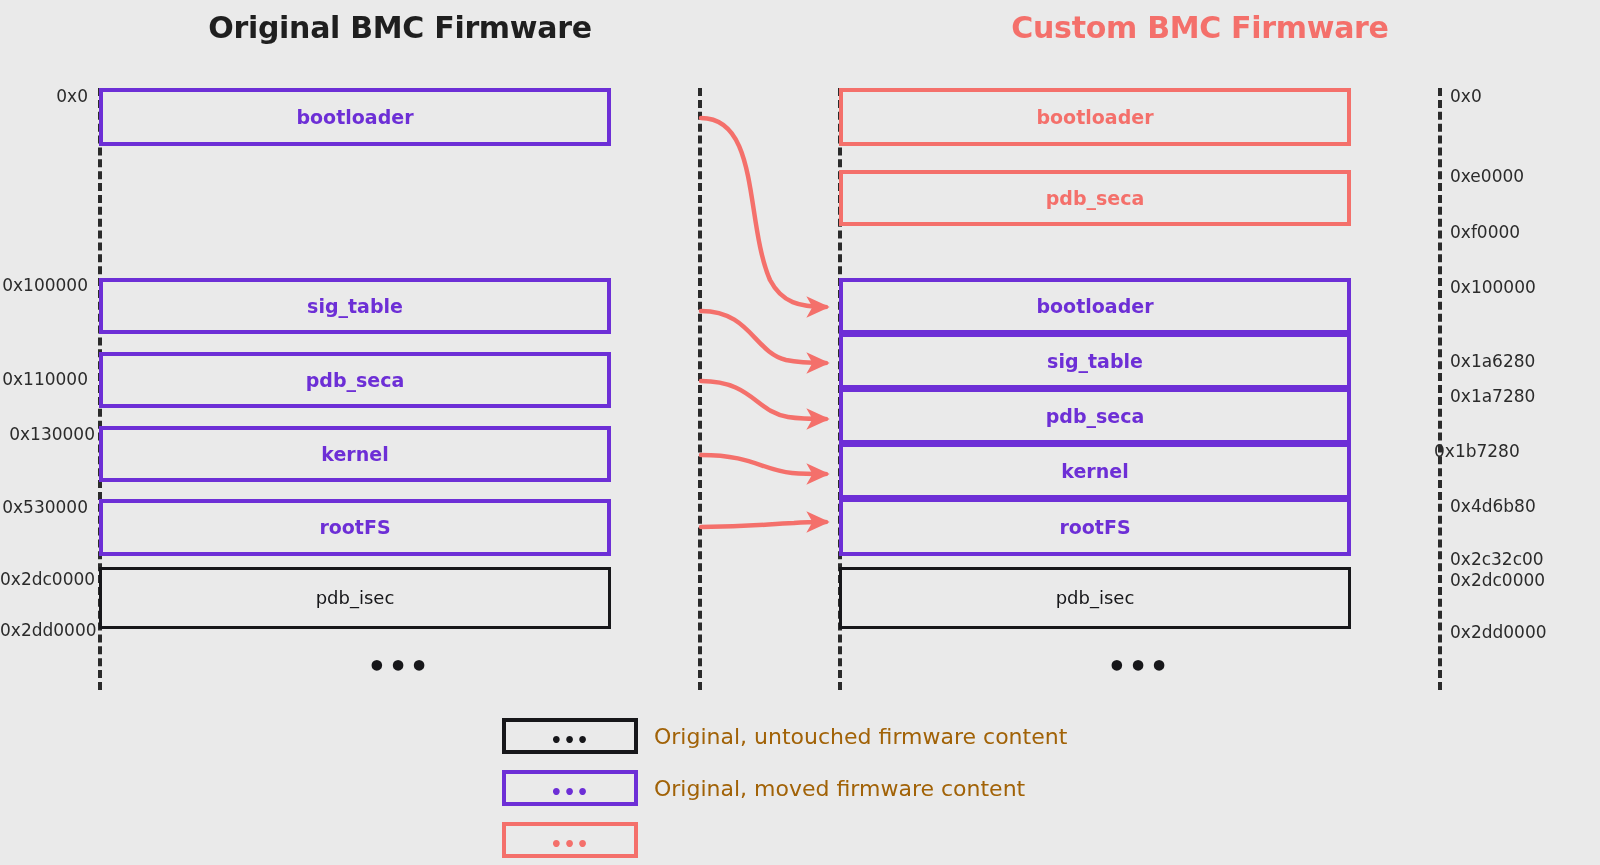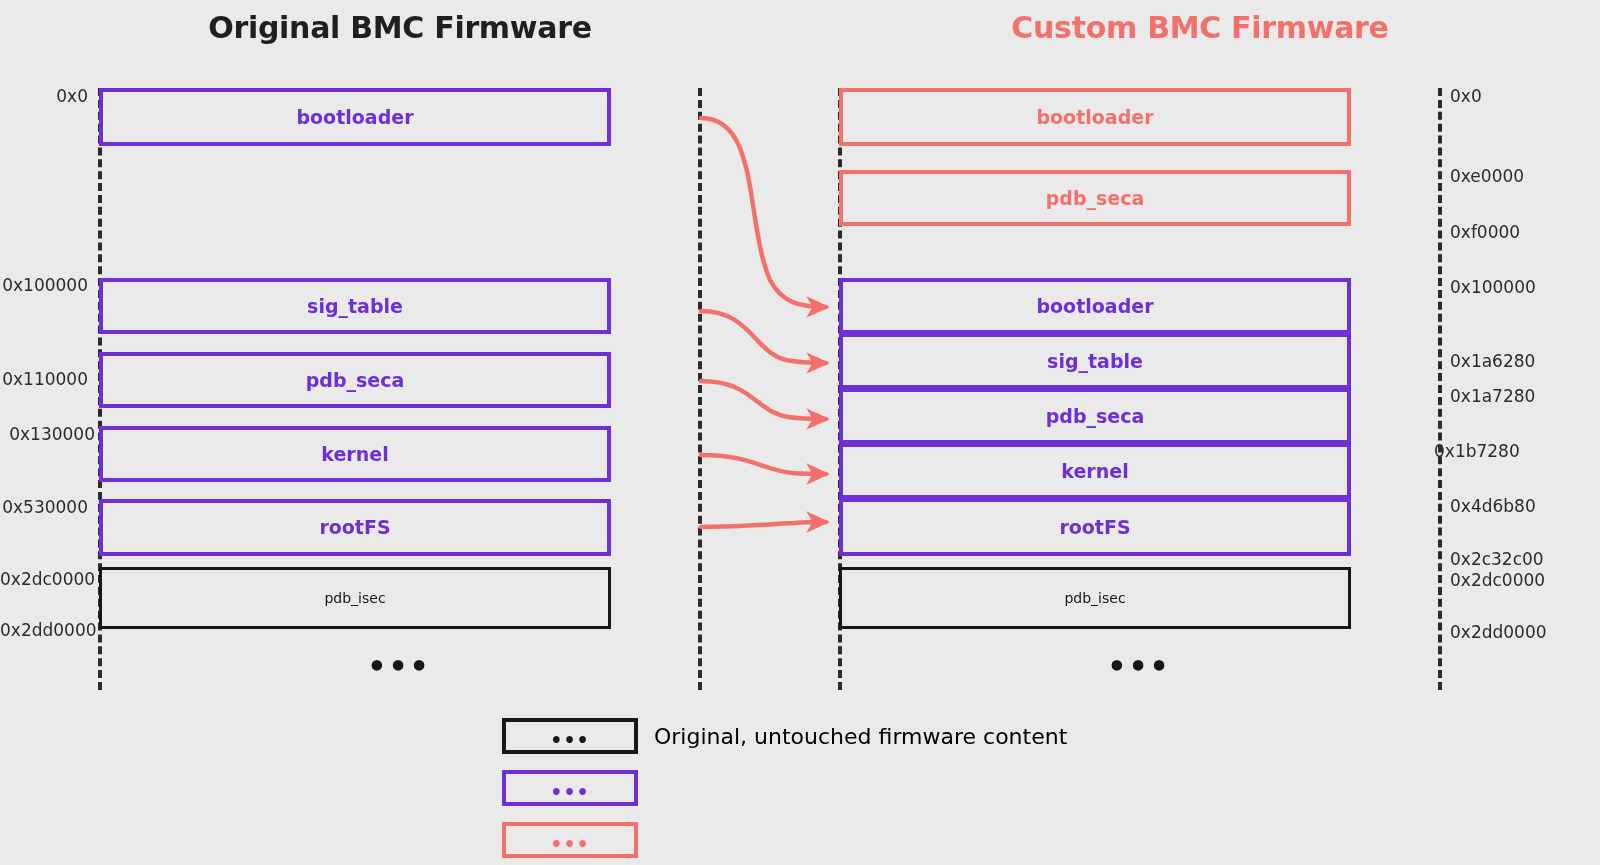--- a/index.html
+++ b/index.html
@@ -65,21 +65,21 @@
     pointer-events: none;
   }
   .block.purple { border: 4px solid #6d2fd6; }
   .block.purple .block-label { color: #6d2fd6; }
   .block.red    { border: 4px solid #f4706b; }
   .block.red .block-label { color: #f4706b; }
   .block.black  { border: 3px solid #17171a; }
   .block.black .block-label {
     color: #17171a;
     font-weight: normal;
-    font-size: 14px;
+    font-size: 18px;
   }
 
   
   .addr {
     position: absolute;
     font-size: 17px;
     color: #2b2b2b;
     white-space: nowrap;
     line-height: 1;
   }
@@ -134,21 +134,21 @@
     letter-spacing: 1px;
     position: relative;
     top: 4px;
   }
   .legend-swatch.black  .legend-dots { color: #17171a; }
   .legend-swatch.purple .legend-dots { color: #6d2fd6; }
   .legend-swatch.red    .legend-dots { color: #f4706b; }
   .legend-text {
     margin-left: 16px;
     font-size: 22px;
-    color: #000000;
+    color: #a16207;
     white-space: nowrap;
   }
 </style>
 </head>
 <body>
 
 <div id="title-left" class="col-title">Original BMC Firmware</div>
 <div id="title-right" class="col-title">Custom BMC Firmware</div>
 
 <div id="column-left" class="column">
@@ -263,19 +263,20 @@
   <div class="legend-row">
     <div class="legend-swatch black">
       <span class="legend-dots">•••</span>
     </div>
     <span class="legend-text">Original, untouched firmware content</span>
   </div>
   <div class="legend-row">
     <div class="legend-swatch purple">
       <span class="legend-dots">•••</span>
     </div>
+    <span class="legend-text">Original, moved firmware content</span>
   </div>
   <div class="legend-row">
     <div class="legend-swatch red">
       <span class="legend-dots">•••</span>
     </div>
   </div>
 </div>
 
 </body></html>

